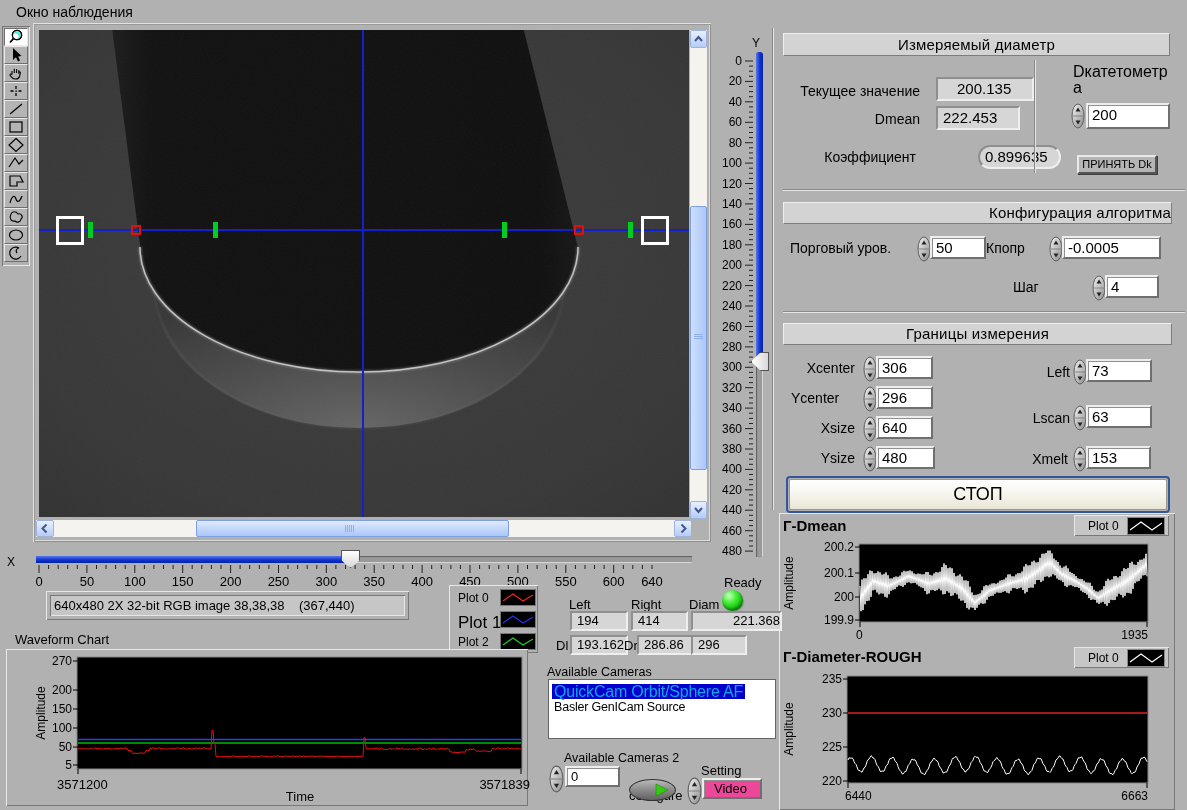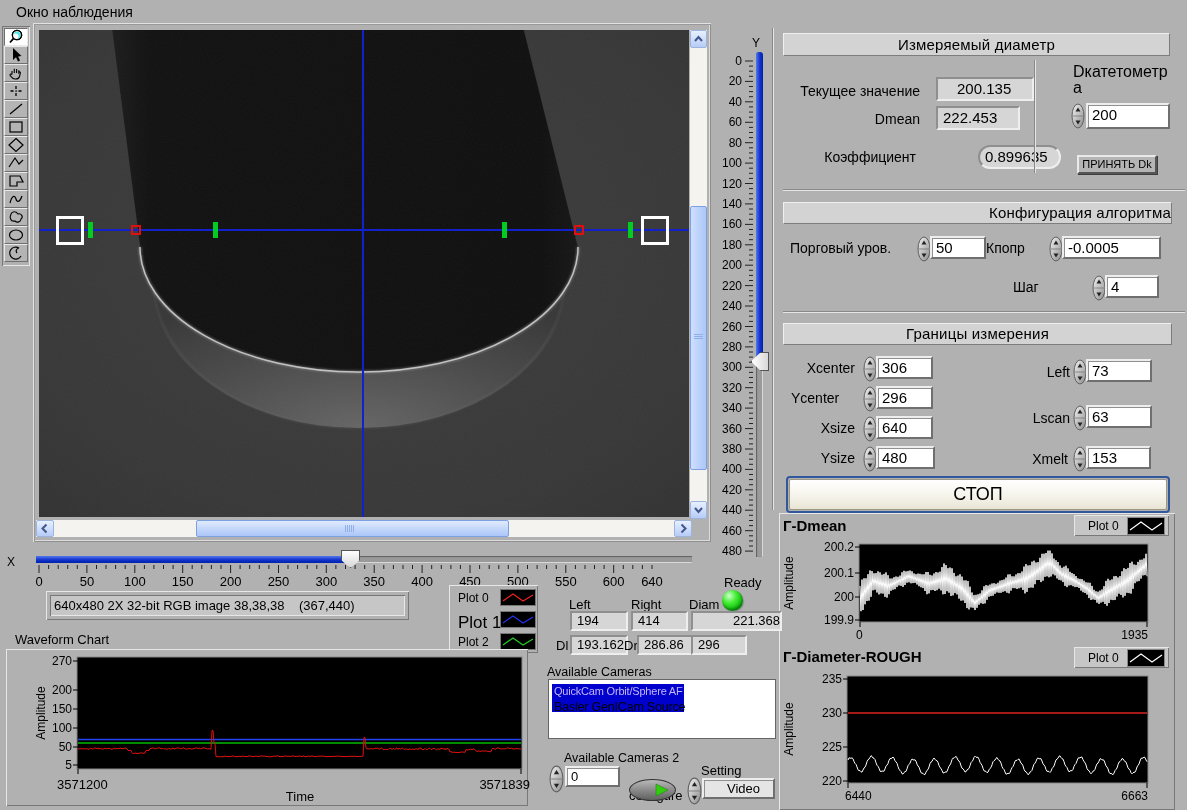--- a/index.html
+++ b/index.html
@@ -7,22 +7,22 @@
 .abs{position:absolute;}
 .lbl{position:absolute;font-size:13px;white-space:nowrap;line-height:1;}
 .raised{box-shadow:inset 1px 1px 0 #e7e7e7, inset -1px -1px 0 #787878;}
 .sunk{box-shadow:inset 1px 1px 0 #787878, inset -1px -1px 0 #e7e7e7;}
 .hdr{position:absolute;background:#d3d3d3;border:1px solid;border-color:#efefef #7d7d7d #7d7d7d #efefef;
   text-align:center;font-weight:normal;font-size:15px;letter-spacing:0.2px;}
 .ind{position:absolute;background:#d6d6d6;border:2px solid;border-color:#8f8f8f #eeeeee #eeeeee #8f8f8f;
   font-size:15px;line-height:20px;padding-left:5px;white-space:nowrap;}
 .wfld{position:absolute;background:#fff;border:2px solid;border-color:#ededed #6f6f6f #6f6f6f #ededed;
   box-shadow:inset 1px 1px 0 #909090;font-size:15px;line-height:20px;padding-left:4px;white-space:nowrap;}
-.gfld{position:absolute;background:#e5e5e5;border:2px solid;border-color:#ededed #6f6f6f #6f6f6f #ededed;
-  box-shadow:inset 1px 1px 0 #909090;font-size:14px;line-height:18px;padding-left:23px;white-space:nowrap;}
+.gfld{position:absolute;background:#ec4899;border:2px solid;border-color:#ededed #6f6f6f #6f6f6f #ededed;
+  box-shadow:inset 1px 1px 0 #909090;font-size:14px;line-height:18px;padding-left:10px;white-space:nowrap;}
 .groove-h{position:absolute;height:0;border-top:1px solid #898989;border-bottom:1px solid #e5e5e5;}
 .groove-v{position:absolute;width:0;border-left:1px solid #898989;border-right:1px solid #e5e5e5;}
 .btn3d{position:absolute;background:#b5b5b5;border:2px solid;border-color:#e9e9e9 #565656 #565656 #e9e9e9;
   box-shadow:1px 1px 0 #3f3f3f;text-align:center;}
 .ledg{position:absolute;border-radius:50%;
   background:radial-gradient(circle at 34% 28%, #ccffcc 0%, #44ee33 35%, #11bb11 70%, #089908 100%);
   box-shadow:inset -1px -2px 3px rgba(0,60,0,.5), 1px 1px 1px #8a8a8a;}
 svg{display:block;}
 svg text{font-family:"Liberation Sans",sans-serif;}
 </style></head>
@@ -724,21 +724,21 @@
 <div class="ind" style="left:631px;top:611px;width:48px;height:16px;font-size:13px;line-height:16px;">414</div>
 <div class="ind" style="left:691px;top:611px;width:47px;height:16px;font-size:13px;line-height:16px;padding-left:40px;">221.368</div>
 <div class="lbl" style="left:556px;top:639px;">Dl</div>
 <div class="ind" style="left:570px;top:635px;width:49px;height:16px;font-size:13px;line-height:16px;">193.162</div>
 <div class="lbl" style="left:624px;top:639px;">Dr</div>
 <div class="ind" style="left:637px;top:635px;width:47px;height:16px;font-size:13px;line-height:16px;">286.86</div>
 <div class="ind" style="left:691px;top:635px;width:47px;height:16px;font-size:13px;line-height:16px;">296</div>
 
 <div class="lbl" style="left:547px;top:666px;font-size:12.5px;">Available Cameras</div>
 <div class="abs" style="left:548px;top:679px;width:226px;height:58px;background:#fff;border:1px solid #666;">
-  <div class="abs" style="left:3px;top:4px;height:28px;background:#0000cc;color:#c4b5fd;font-size:11px;letter-spacing:-0.2px;line-height:15px;padding:0 2px;">QuickCam Orbit/Sphere AF</div>
+  <div class="abs" style="left:3px;top:4px;height:15px;background:#0000cc;color:#0ea5e9;font-size:16px;letter-spacing:-0.2px;line-height:15px;padding:0 2px;">QuickCam Orbit/Sphere AF</div>
   <div class="lbl" style="left:5px;top:21px;font-size:12.5px;letter-spacing:-0.2px;">Basler GenICam Source</div>
 </div>
 
 <div class="lbl" style="left:564px;top:752px;font-size:12.5px;">Available Cameras 2</div>
 <svg class="abs" style="left:549px;top:764px;" width="15" height="30" viewBox="0 0 14 26">
     <defs>
       <linearGradient id="sg" x1="0" y1="0" x2="1" y2="1">
         <stop offset="0" stop-color="#f2f2f2"></stop>
         <stop offset="0.5" stop-color="#c0c0c0"></stop>
         <stop offset="1" stop-color="#8a8a8a"></stop>

